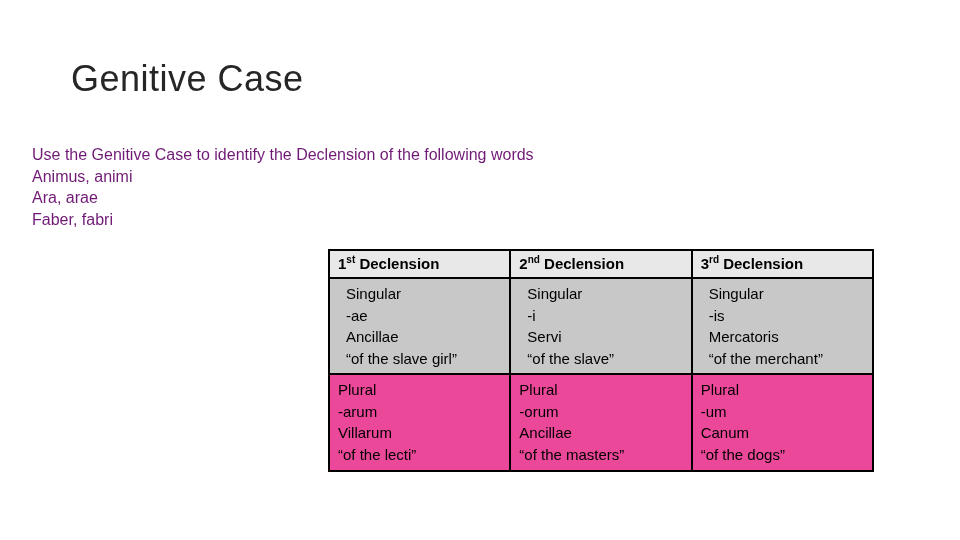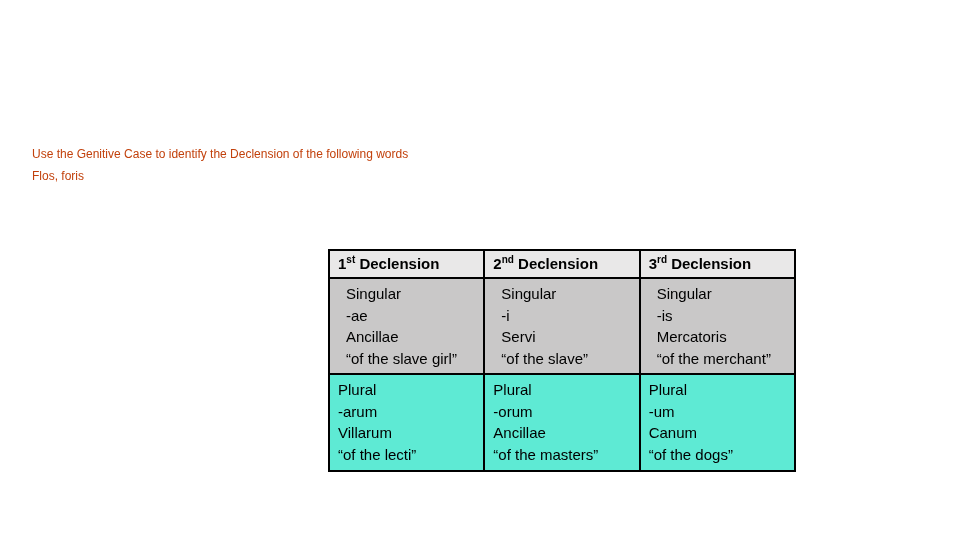--- a/index.html
+++ b/index.html
@@ -24,32 +24,32 @@
     font-weight: 400;
     letter-spacing: 0.5px;
     color: #262626;
     line-height: 1.15;
     white-space: nowrap;
   }
   .body-text {
     position: absolute;
     left: 32px;
     top: 144px;
-    font-size: 12px;
+    font-size: 16px;
     line-height: 21.6px;
-    color: #c2410c;
+    color: #701a75;
   }
   .body-text .line {
     white-space: nowrap;
   }
   .decl-table {
     position: absolute;
     left: 328px;
     top: 249px;
-    width: 468px;
+    width: 546px;
     border-collapse: collapse;
     table-layout: fixed;
     font-size: 15px;
     line-height: 21.5px;
     color: #000000;
   }
   .decl-table td, .decl-table th {
     border: 2px solid #000000;
     vertical-align: top;
     text-align: left;
@@ -61,32 +61,35 @@
     font-weight: bold;
     font-size: 15px;
     padding: 2px 8px;
   }
   .decl-table th sup {
     font-size: 10px;
     line-height: 0;
   }
   .row-header th   { background: #e9e8e8; }
   .row-singular td { background: #c9c8c8; height: 85px; padding-left: 16px; }
-  .row-plural td   { background: #5eead4; height: 87px; }
+  .row-plural td   { background: #ec4899; height: 87px; }
   .cell-line { white-space: nowrap; }
 </style>
 </head>
 <body>
 
 <div class="slide">
 
+  <div class="slide-title">Genitive Case</div>
 
   <div class="body-text">
     <div class="line">Use the Genitive Case to identify the Declension of the following words</div>
-    <div class="line">Flos, foris</div>
+    <div class="line">Animus, animi</div>
+    <div class="line">Ara, arae</div>
+    <div class="line">Faber, fabri</div>
   </div>
 
   <table class="decl-table">
     <tbody>
         <tr class="row-header">
       <th><span>1</span><sup>st</sup> <span>Declension</span></th>
       <th><span>2</span><sup>nd</sup> <span>Declension</span></th>
       <th><span>3</span><sup>rd</sup> <span>Declension</span></th>
     </tr>
     <tr class="row-singular">

